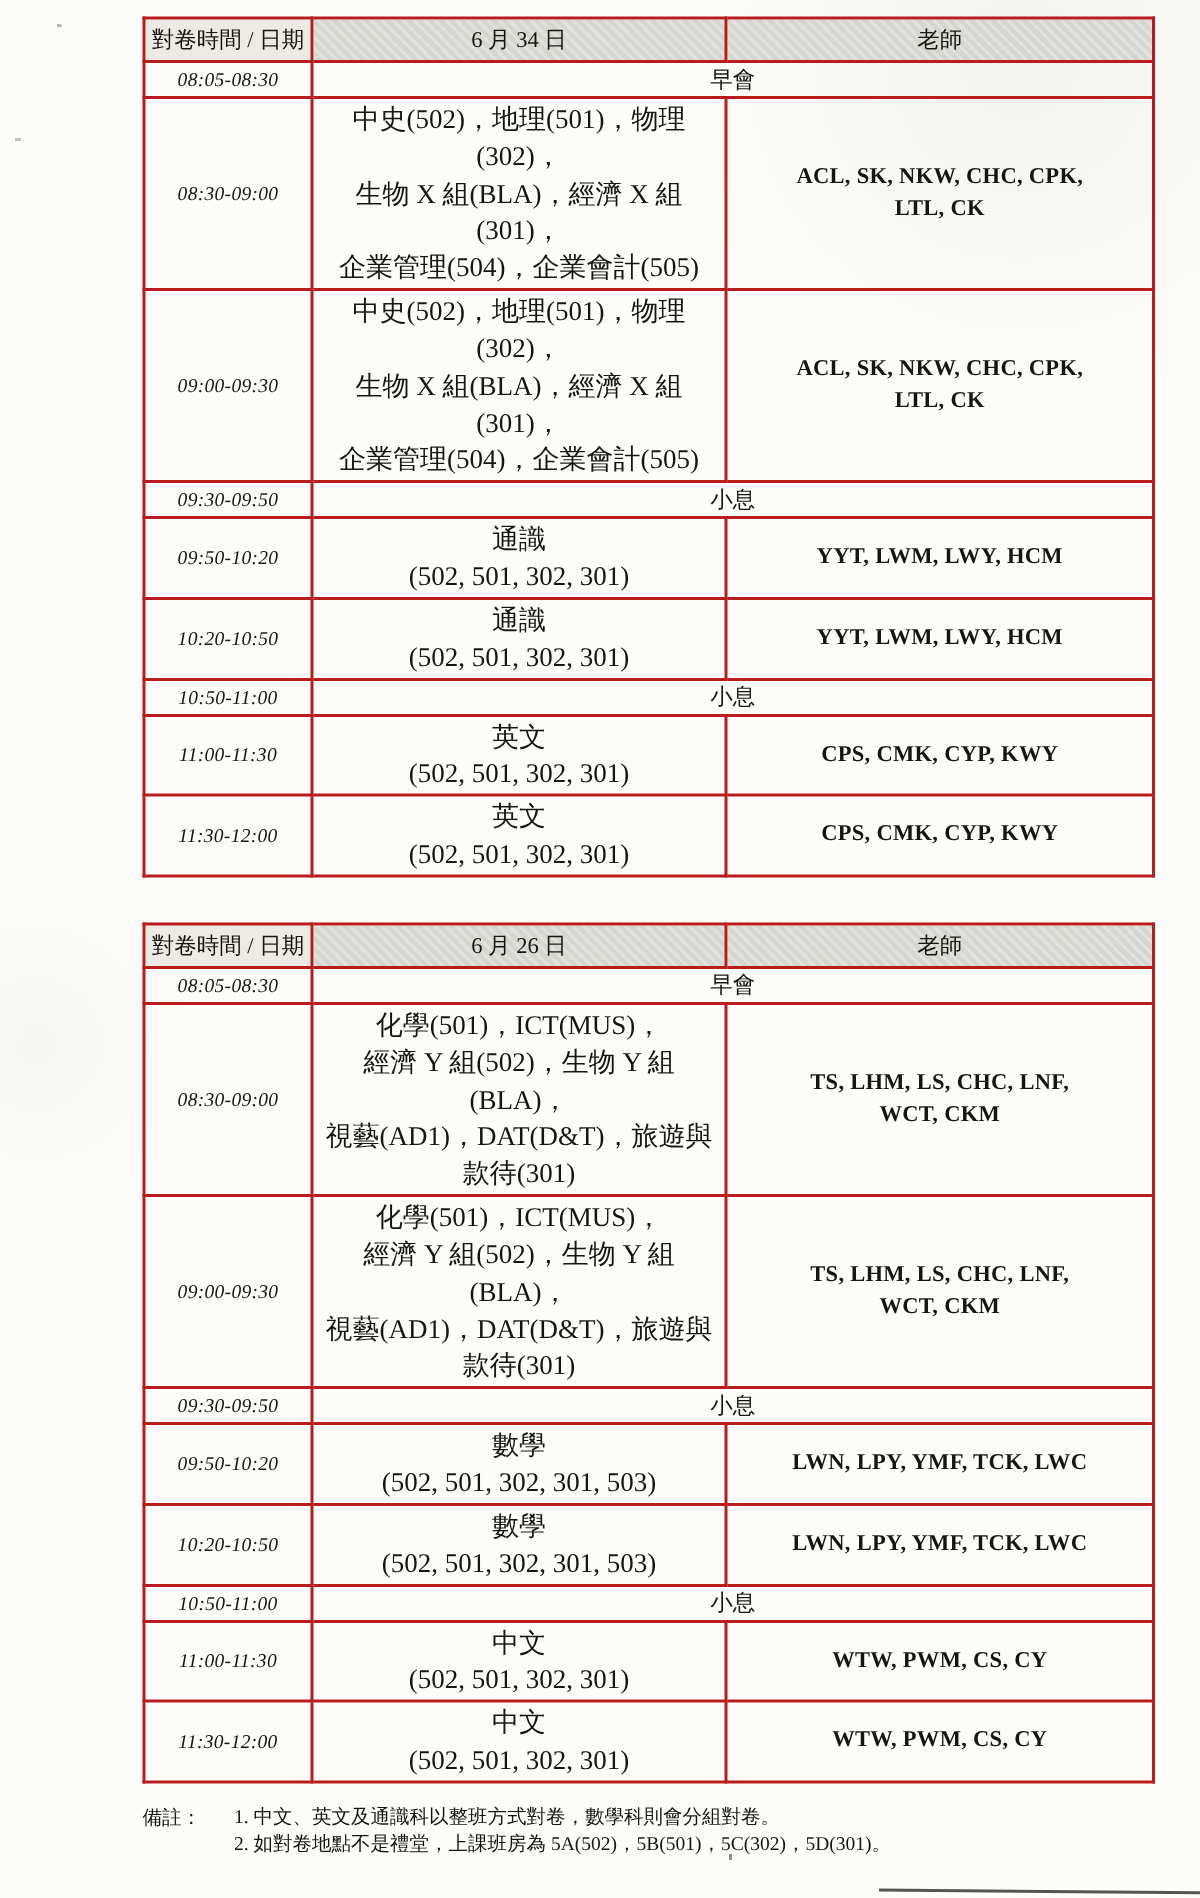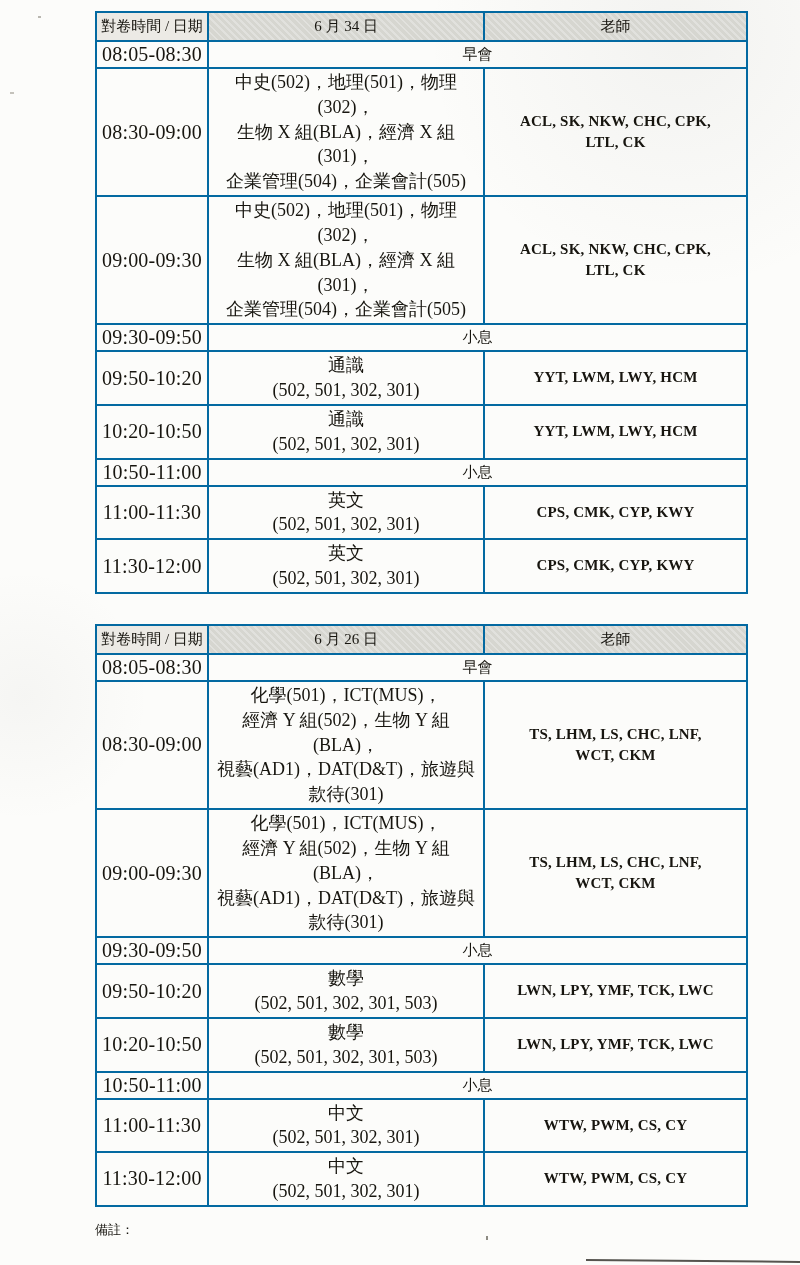--- a/index.html
+++ b/index.html
@@ -17,32 +17,32 @@
   .doc-title {
     padding-top:80px; text-align:center; font-size:17px; letter-spacing:0.5px;
     transform:translateX(33px); white-space:nowrap;
   }
   .doc-title span { border-bottom:2px solid #2b2924; padding-bottom:1px; }
 
   table.schedule { border-collapse:collapse; width:635px; table-layout:fixed; }
   table.t1 { margin-top:11px; }
   table.t2 { margin-top:30px; }
   th, td {
-    border:2px solid #0369a1; text-align:center; vertical-align:middle;
+    border:2px solid #b91c1c; text-align:center; vertical-align:middle;
     padding:1px 2px; overflow:hidden;
   }
   thead tr { height:29px; }
   th {
     font-weight:normal; font-size:15px; background:#d6d6d0;
     background-image:repeating-linear-gradient(45deg, rgba(255,255,255,0.28) 0 2px, transparent 2px 5px);
   }
   th.h-time { background:#eceae5; width:112px; }
   th.h-date { width:276px; }
-  th.h-teacher { width:263px;margin-left:44px; }
-  td.c-time { font-size:20px; letter-spacing:0.2px; }
+  th.h-teacher { width:285px;margin-left:44px; }
+  td.c-time { font-size:13px; letter-spacing:0.2px;font-style:italic; }
   td.c-subject { font-size:18px; line-height:1.38; }
   td.c-teacher { font-size:15px; line-height:1.42; letter-spacing:0.2px;font-weight:bold; }
   td.c-span { font-size:15px;font-family:Liberation Serif, serif; }
   tr.row-thin { height:24px; }
   tr.row-mid  { height:46px; }
   tr.row-tall { height:63px; }
 
   .notes { margin-top:13px; font-size:13px; display:flex; }
   .notes-label { flex:0 0 auto; padding-top:1px; }
   .notes-items { margin-left:22px; }
@@ -165,20 +165,24 @@
         <tr class="row-mid">
           <td class="c-time">11:30-12:00</td>
           <td class="c-subject">中文<br>(502, 501, 302, 301)</td>
           <td class="c-teacher">WTW, PWM, CS, CY</td>
         </tr>
       </tbody>
   </table>
 
   <div class="notes">
     <div class="notes-label">備註：</div>
+    <div class="notes-items">
+      <div>1. 中文、英文及通識科以整班方式對卷，數學科則會分組對卷。</div>
+      <div>2. 如對卷地點不是禮堂，上課班房為 5A(502)，5B(501)，5C(302)，5D(301)。</div>
+    </div>
   </div>
 
 </div>
 
 <div class="artifact-bottom-line"></div>
 <div class="artifact-dot"></div>
 <div class="artifact-speck1"></div>
 <div class="artifact-speck2"></div>
 
 </body></html>

